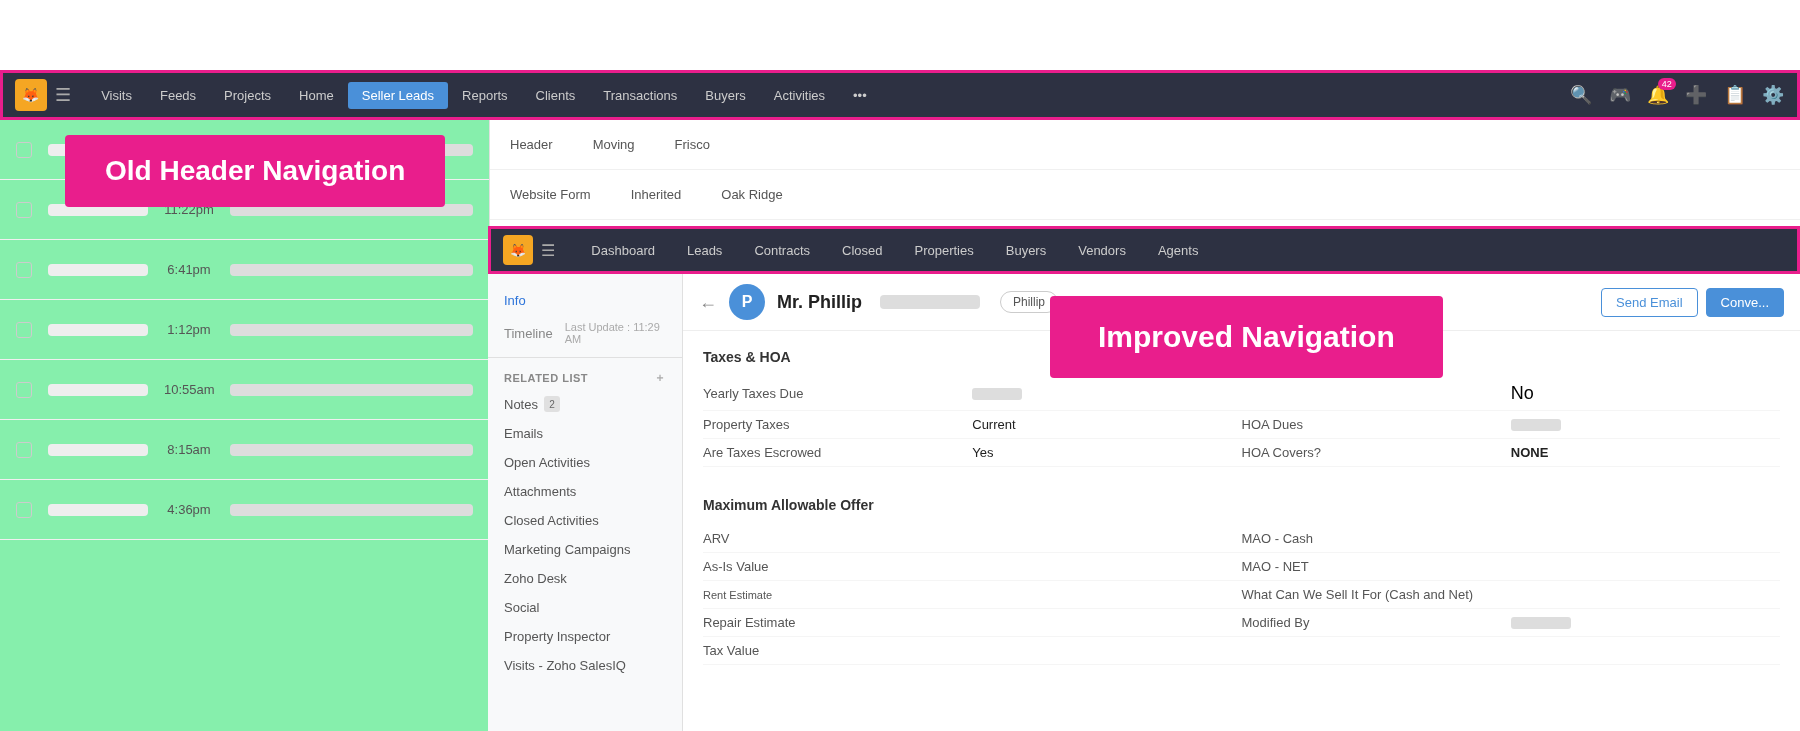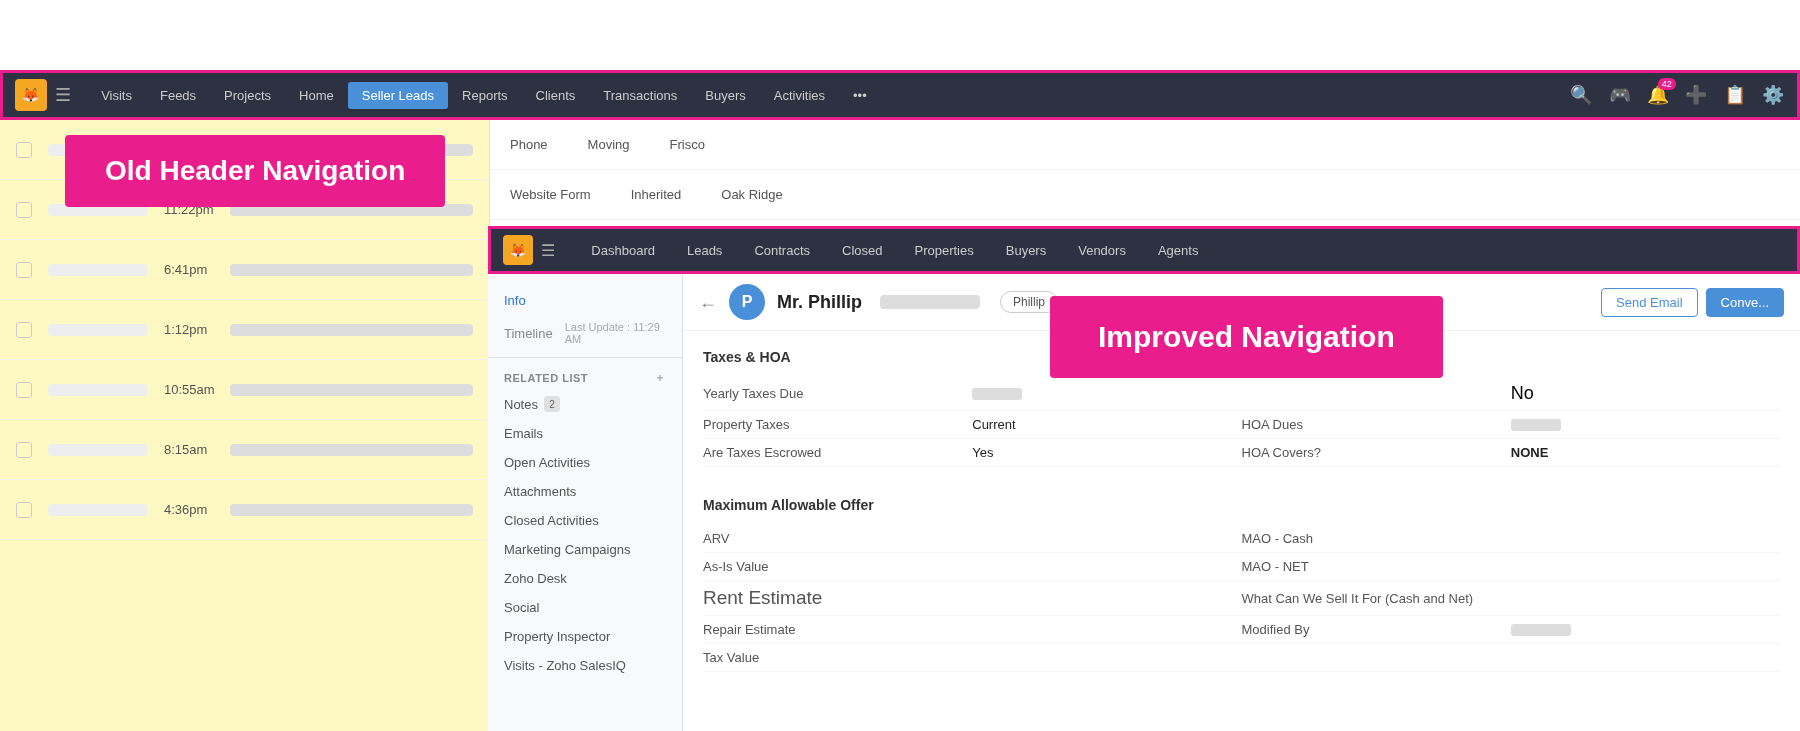--- a/index.html
+++ b/index.html
@@ -92,22 +92,23 @@
       text-align: center;
     }
 
     
     .table-area {
       position: absolute;
       top: 120px;
       left: 0;
       width: 490px;
       bottom: 0;
-      background: #fef9c3;
+      background: #86efac;
       border-right: 1px solid #e0e0e0;
+      text-align: center;
     }
     .table-row {
       display: flex;
       align-items: center;
       height: 60px;
       border-bottom: 1px solid #f0f0f0;
       padding: 0 16px;
       gap: 16px;
     }
     .table-checkbox {
@@ -478,21 +479,21 @@
     <div class="table-date"></div>
     <div class="table-time">4:36pm</div>
     <div class="table-blur"></div>
   </div>
 </div>
 
 <div class="old-nav-label">Old Header Navigation</div>
 
 <div class="right-bg">
   <div class="right-bg-row">
-    <span class="right-bg-cell">Phone</span>
+    <span class="right-bg-cell">Header</span>
     <span class="right-bg-cell">Moving</span>
     <span class="right-bg-cell">Frisco</span>
   </div>
   <div class="right-bg-row">
     <span class="right-bg-cell">Website Form</span>
     <span class="right-bg-cell">Inherited</span>
     <span class="right-bg-cell">Oak Ridge</span>
   </div>
 </div>
 
@@ -587,21 +588,21 @@
       <span style="font-size:13px;color:#555;">MAO - Cash</span>
       <span style="font-size:13px;color:#222;"></span>
     </div>
     <div style="display:grid; grid-template-columns: 1fr 1fr 1fr 1fr; padding: 6px 0; border-bottom: 1px solid #f5f5f5; align-items:center;">
       <span style="font-size:13px;color:#555;">As-Is Value</span>
       <span style="font-size:13px;color:#222;"></span>
       <span style="font-size:13px;color:#555;">MAO - NET</span>
       <span style="font-size:13px;color:#222;"></span>
     </div>
     <div style="display:grid; grid-template-columns: 1fr 1fr 1fr 1fr; padding: 6px 0; border-bottom: 1px solid #f5f5f5; align-items:center;">
-      <span style="font-size:19px;color:#555;">Rent Estimate</span>
+      <span style="font-size:11px;color:#555;">Rent Estimate</span>
       <span style="font-size:13px;color:#222;"></span>
       <span style="font-size:13px;color:#555;">What Can We Sell It For (Cash and Net)</span>
       <span style="font-size:13px;color:#222;"></span>
     </div>
     <div style="display:grid; grid-template-columns: 1fr 1fr 1fr 1fr; padding: 6px 0; border-bottom: 1px solid #f5f5f5; align-items:center;">
       <span style="font-size:13px;color:#555;">Repair Estimate</span>
       <span style="font-size:13px;color:#222;"></span>
       <span style="font-size:13px;color:#555;">Modified By</span>
       <span style="display:inline-block;background:#ddd;height:12px;width:60px;border-radius:3px;"></span>
     </div>

